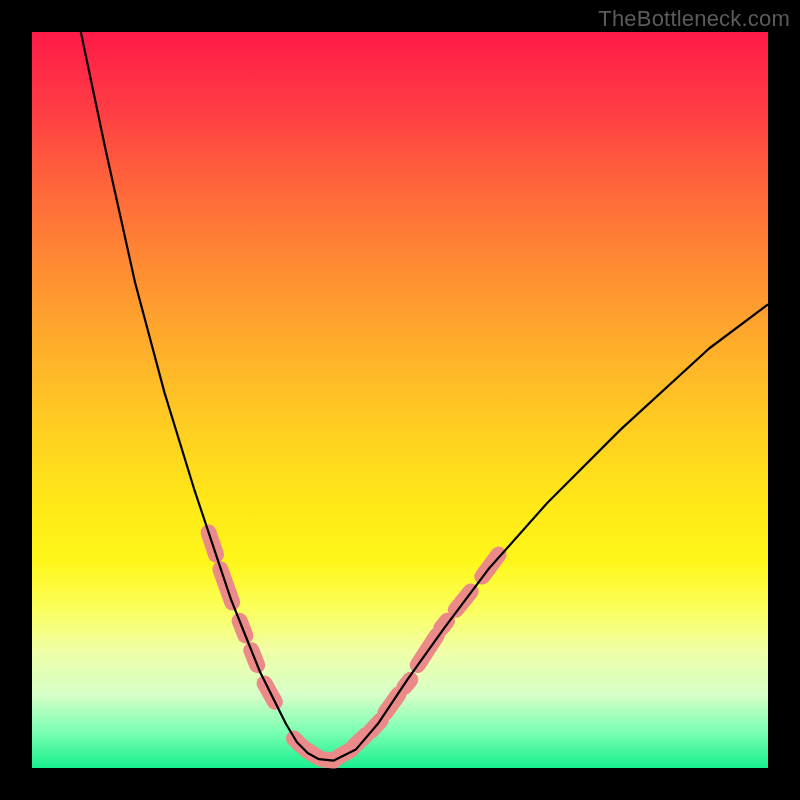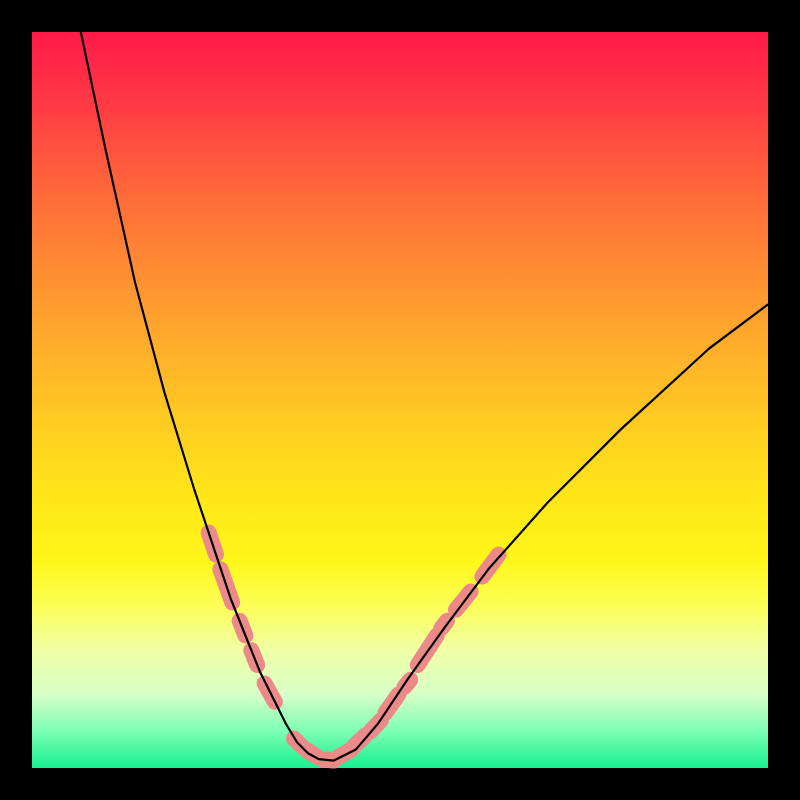--- a/index.html
+++ b/index.html
@@ -68,20 +68,21 @@
     fill: none;
     stroke: #eb8a88;
     stroke-width: 16;
     stroke-linecap: round;
   }
 </style>
 </head>
 <body>
 
 <div class="frame">
+  <div class="watermark">TheBottleneck.com</div>
   <div class="plot">
     <svg class="curve" viewBox="0 0 736 736">
       <g id="marker-group">
           <path d="M176.6 500.5 L184.0 522.6" class="marker-path"></path>
           <path d="M188.4 537.3 L200.2 570.4" class="marker-path"></path>
           <path d="M207.6 588.8 L213.4 603.5" class="marker-path"></path>
           <path d="M219.3 618.2 L225.2 633.0" class="marker-path"></path>
           <path d="M232.6 651.4 L242.9 669.8" class="marker-path"></path>
           <path d="M262.0 706.6 L269.4 713.9" class="marker-path"></path>
           <path d="M273.8 717.6 L285.6 725.0" class="marker-path"></path>

